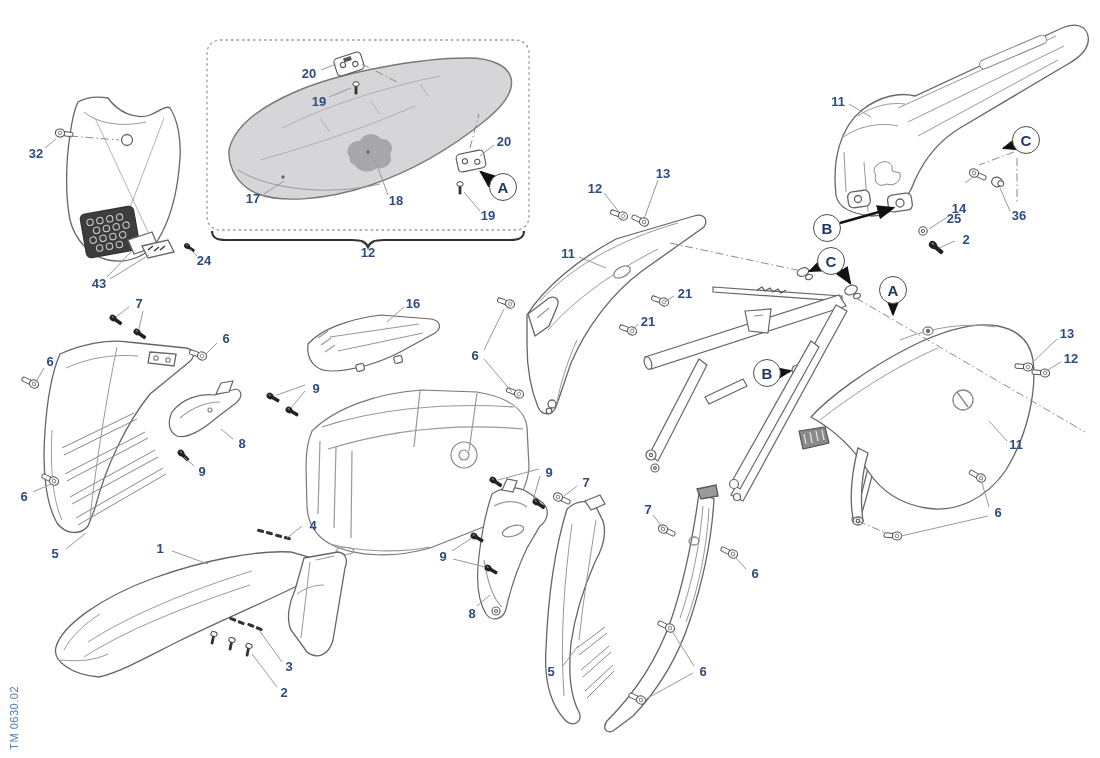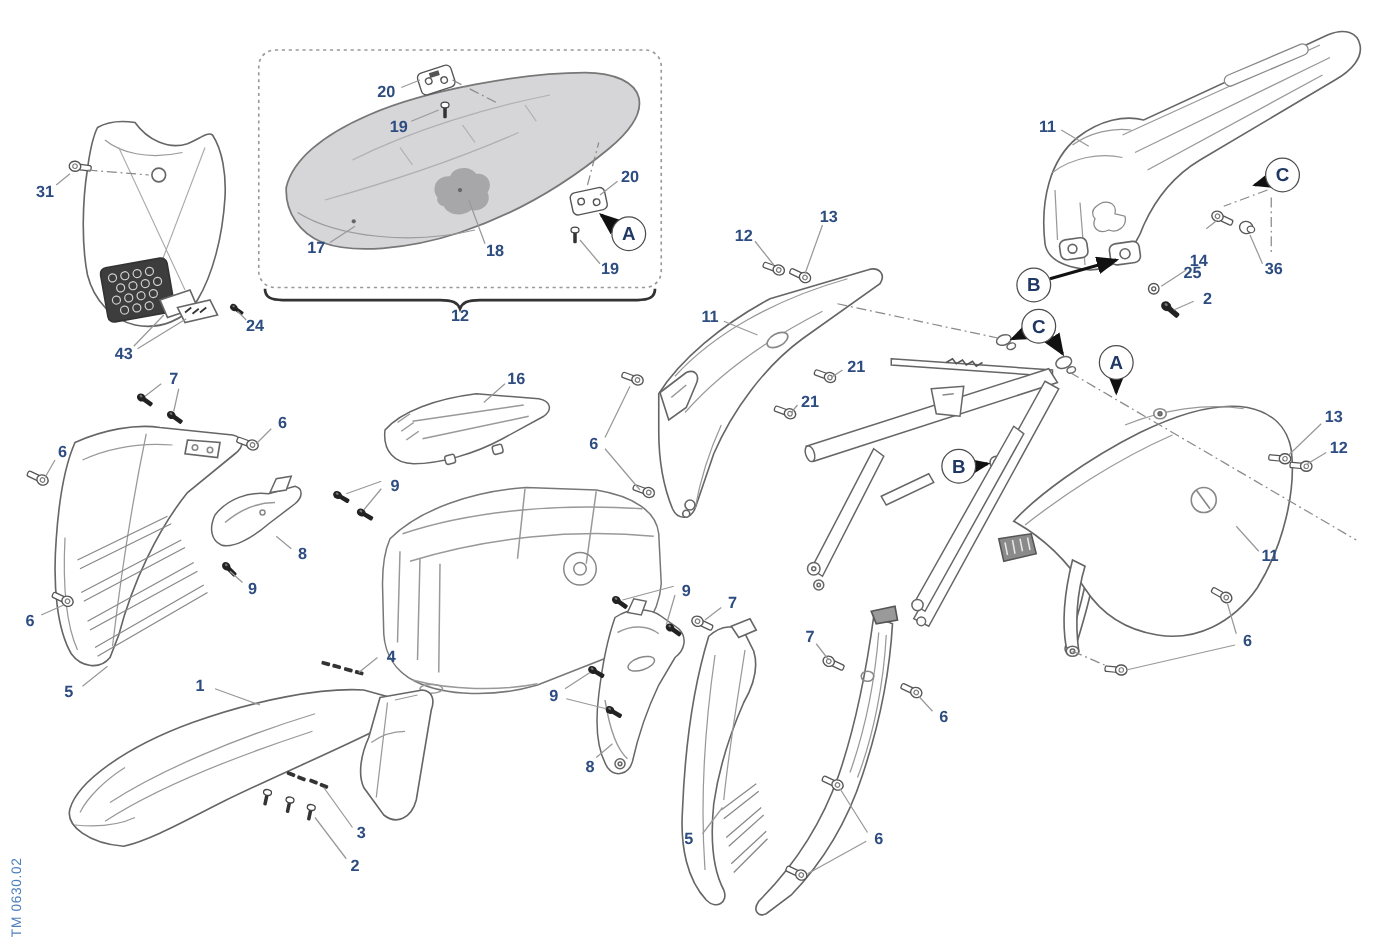--- a/index.html
+++ b/index.html
@@ -391,21 +391,21 @@
       <span class="num" style="left: 838px; top: 101px;">11</span>
       <span class="num" style="left: 368px; top: 252px;">12</span>
       <span class="num" style="left: 253px; top: 198px;">17</span>
       <span class="num" style="left: 396px; top: 200px; text-align: center;">18</span>
       <span class="num" style="left: 319px; top: 101px;">19</span>
       <span class="num" style="left: 488px; top: 215px;">19</span>
       <span class="num" style="left: 309px; top: 73px;">20</span>
       <span class="num" style="left: 504px; top: 141px;">20</span>
       <span class="num" style="left: 685px; top: 293px;">21</span>
       <span class="num" style="left: 648px; top: 321px;">21</span>
-      <span class="num" style="left: 36px; top: 153px;">31</span>
+      <span class="num" style="left: 36px; top: 153px;">32</span>
       <span class="num" style="left: 99px; top: 283px;">43</span>
       <span class="num" style="left: 204px; top: 260px;">24</span>
       <span class="num" style="left: 954px; top: 186px; margin-top: 32px;">25</span>
       <span class="num" style="left: 1019px; top: 215px;">36</span>
       <span class="letter" style="left: 503px; top: 187px;">A</span>
       <span class="letter" style="left: 893px; top: 290px;">A</span>
       <span class="letter" style="left: 827px; top: 228px;">B</span>
       <span class="letter" style="left: 767px; top: 373px;">B</span>
       <span class="letter" style="left: 1026px; top: 140px;">C</span>
       <span class="letter" style="left: 831px; top: 261px;">C</span>

